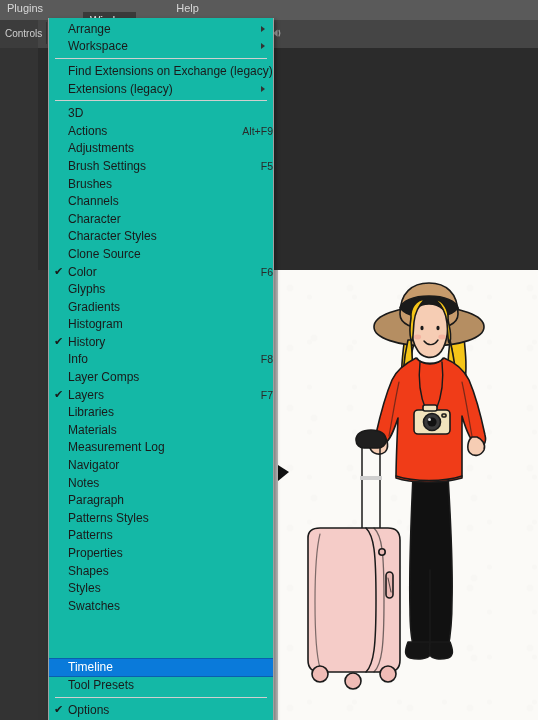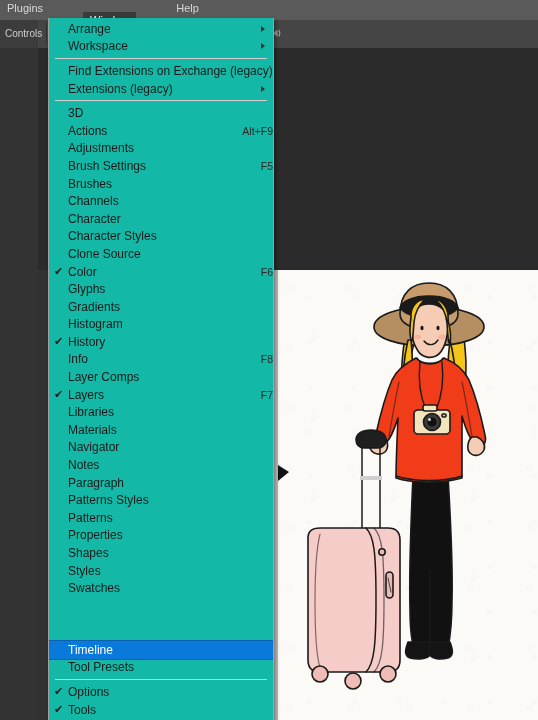--- a/index.html
+++ b/index.html
@@ -515,20 +515,24 @@
       <div class="mi">
         <span class="mi-check"></span>
         <span class="mi-label">Libraries</span>
       </div>
       <div class="mi">
         <span class="mi-check"></span>
         <span class="mi-label">Materials</span>
       </div>
       <div class="mi">
         <span class="mi-check"></span>
+        <span class="mi-label">Measurement Log</span>
+      </div>
+      <div class="mi">
+        <span class="mi-check"></span>
         <span class="mi-label">Navigator</span>
       </div>
       <div class="mi">
         <span class="mi-check"></span>
         <span class="mi-label">Notes</span>
       </div>
       <div class="mi">
         <span class="mi-check"></span>
         <span class="mi-label">Paragraph</span>
       </div>

